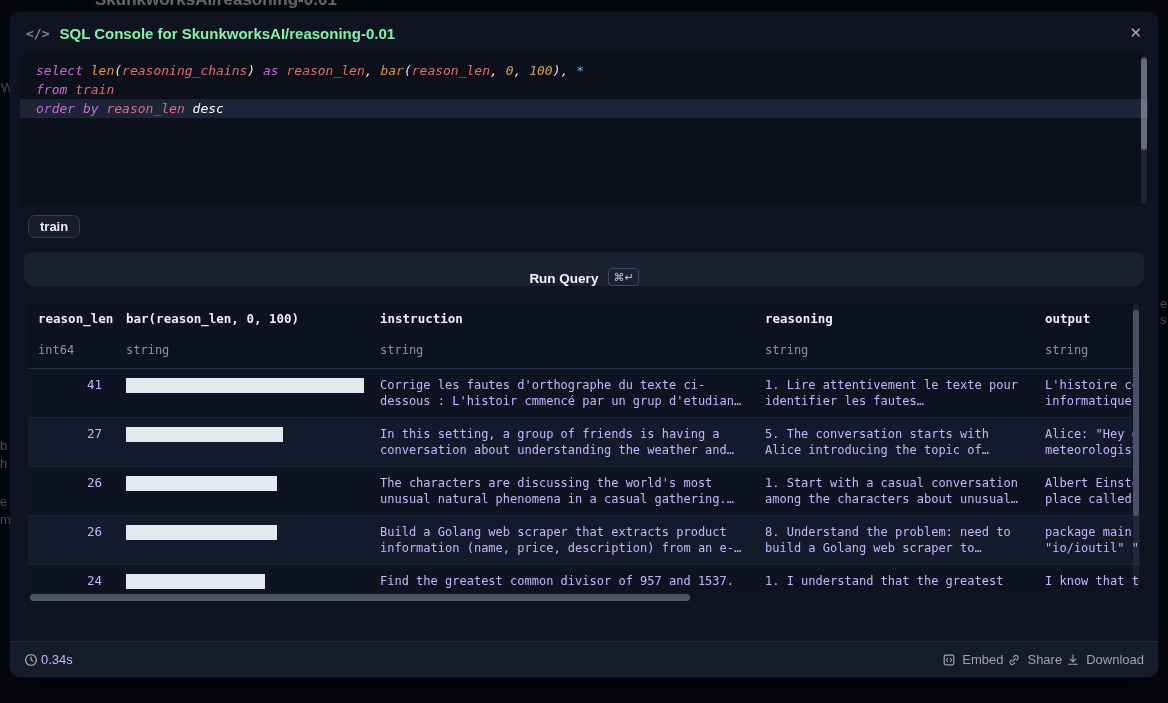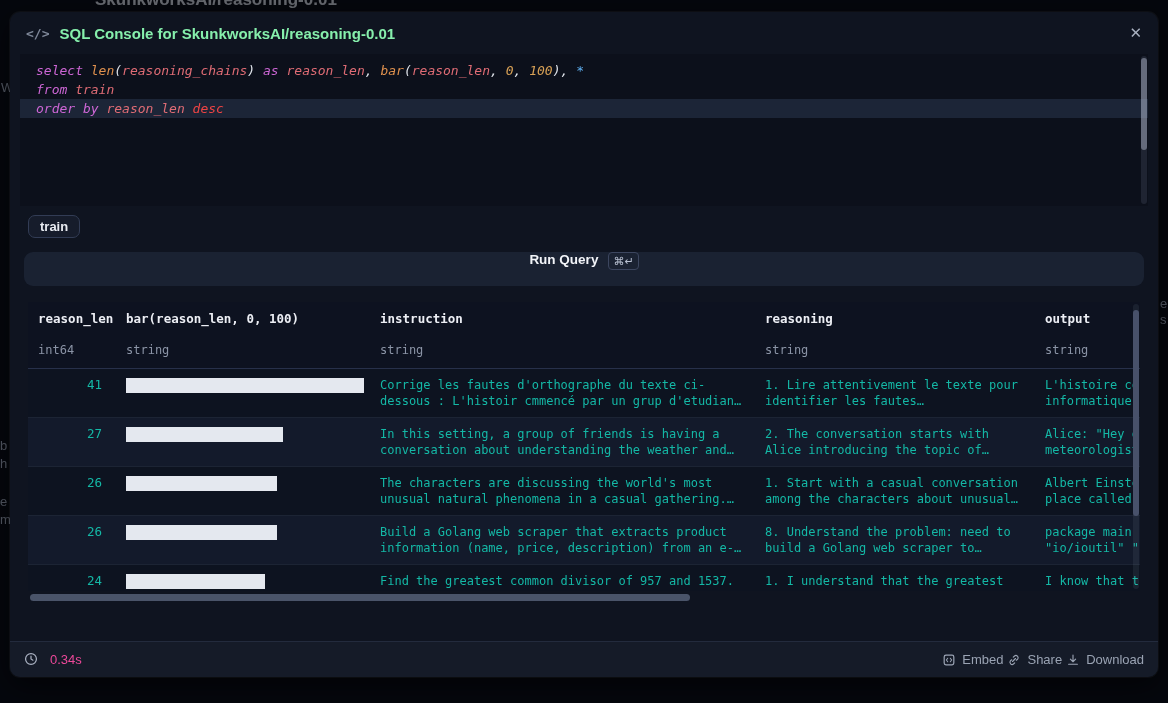--- a/index.html
+++ b/index.html
@@ -16,70 +16,70 @@
   .modal-header { flex:0 0 42px; display:flex; align-items:center; gap:10px; padding:0 16px; }
   .code-icon { font-family:"DejaVu Sans Mono",monospace; color:#7e8798; font-size:13px; font-weight:700; }
   .modal-title { color:#86efac; font-size:15px; font-weight:700; }
   .close-btn { margin-left:auto; color:#a8b0bf; font-size:15px; cursor:pointer; }
 
   .editor { position:relative; margin:0 10px; height:152px; background:#0c101b; padding:7px 0;
             font-family:"DejaVu Sans Mono",monospace; font-size:13px; line-height:19px; overflow:hidden; }
   .code-line { padding:0 16px; white-space:pre; color:#dfe3ea;font-style:italic; }
   .code-line.active { background:#1c2537; }
   .tok-kw{color:#cd66d5} .tok-id{color:#e06c75} .tok-fn{color:#e0914e}
-  .tok-num{color:#d8a156} .tok-op{color:#5fb0f2} .tok-kw2{color:#ef4444} .tok-pl{color:#dfe3ea}
+  .tok-num{color:#d8a156} .tok-op{color:#5fb0f2} .tok-kw2{color:#ffffff} .tok-pl{color:#dfe3ea}
   .editor-scroll-track{position:absolute; right:1px; top:2px; bottom:2px; width:6px;
             background:rgba(148,163,190,.14); border-radius:3px;}
   .editor-scroll-thumb{position:absolute; right:1px; top:4px; width:6px; height:92px;
             background:rgba(186,196,214,.45); border-radius:3px;}
 
   .meta-row { display:flex; align-items:center; margin:16px 18px 0; gap:8px; }
   .subsets-label { color:#eef0f5; font-size:13.5px; font-weight:700; }
   .info-icon { color:#97a0b0; font-size:13px; }
   .v-divider { width:1px; height:14px; background:#333d52; margin:0 4px; }
   .splits-status { color:#9aa3b3; font-size:13.5px; }
   .doc-link { margin-left:auto; display:flex; align-items:center; gap:6px;
               color:#ced4df; font-size:13px; font-weight:600; cursor:pointer; }
 
   .chip-row { margin:9px 18px 0; display:flex; gap:8px; }
   .split-chip { background:#161c2b; border:1px solid #323c55; border-radius:7px; color:#e8ebf1;
                 font-size:13px; font-weight:700; padding:3px 11px; cursor:pointer; }
 
   .run-btn { margin:14px 14px 0; height:34px; background:#1a2232; border-radius:9px;
-             display:flex; align-items:flex-start; justify-content:center; gap:10px; cursor:pointer; }
+             display:flex; align-items:flex-end; justify-content:center; gap:10px; cursor:pointer; }
   .run-label { color:#f2f4f8; font-size:13.5px; font-weight:700; }
   .kbd { border:1px solid #3c465f; border-radius:4px; color:#b9c1d2; font-size:11px;
          padding:0 4px; line-height:16px; }
 
   .table-wrap { position:relative; margin:16px 18px 0; height:289px; overflow:hidden; }
   table { border-collapse:collapse; table-layout:fixed; width:1213px;
           font-family:"DejaVu Sans Mono",monospace; }
   col.c0{width:88px} col.c1{width:254px} col.c2{width:385px} col.c3{width:280px} col.c4{width:206px}
   thead th { text-align:left; padding:9px 10px 10px; border-bottom:1px solid #27304a; background:#0d1220; }
   .col-name { color:#eceef4; font-size:12.5px; font-weight:700; line-height:16px; }
   .col-type { color:#8b94a6; font-size:12px; font-weight:400; margin-top:16px; line-height:15px; }
   tbody td { vertical-align:top; padding:8px 10px; border-bottom:1px solid #1c2434;
-             font-size:12px; line-height:16px; color:#14b8a6; height:49px; overflow:hidden; }
+             font-size:12px; line-height:16px; color:#c4b5fd; height:49px; overflow:hidden; }
   tr.odd td { background:#0d1320; } tr.even td { background:#131a2b; }
   .num-cell { text-align:right; font-size:12.5px; padding-right:14px; }
   .bar { height:15px; background:#e4e8ef; margin-top:1px; }
   .clamp2 { display:-webkit-box; -webkit-line-clamp:2; -webkit-box-orient:vertical;
             overflow:hidden; max-height:32px; }
   .pre-cell { white-space:pre-line; overflow:hidden; max-height:32px; }
   .table-vscroll-track { position:absolute; right:1px; top:2px; bottom:2px; width:6px;
             background:rgba(148,163,190,.10); border-radius:3px; }
   .table-vscroll { position:absolute; right:1px; top:8px; width:6px; height:206px;
             background:#48516a; border-radius:3px; }
   .table-hscroll { margin:3px 18px 0; height:7px; position:relative; }
   .table-hscroll .thumb { position:absolute; left:2px; top:0; height:7px; width:660px;
             background:#4a5469; border-radius:4px; }
 
   .modal-footer { margin-top:auto; height:36px; background:#151b28; border-top:1px solid #232b3d;
                   border-radius:0 0 10px 10px; display:flex; align-items:center; padding:0 14px; }
-  .time { display:flex; gap:12px; align-items:flex-start; color:#ec4899; font-size:13px; }
+  .time { display:flex; gap:3px; align-items:flex-end; color:#c4b5fd; font-size:13px; }
   .footer-actions { margin-left:auto; display:flex; gap:4px; }
   .action { display:flex; align-items:center; gap:6px; color:#9aa3b3; font-size:13px; cursor:pointer; }
   .action svg, .time svg { display:block; }
 </style>
 </head>
 <body>
 
 <div class="bg-title">SkunkworksAI/reasoning-0.01</div>
 <div id="bg-frags">
     <div class="bg-frag" style="left: 1px; top: 80px;">W</div>
@@ -170,21 +170,21 @@
           </tr>
           <tr class="even">
             <td class="num-cell">27</td>
             <td>
               <div class="bar" style="width: 156.6px;"></div>
             </td>
             <td>
               <div class="clamp2">In this setting, a group of friends is having a conversation about understanding the weather and…</div>
             </td>
             <td>
-              <div class="clamp2">2. The conversation starts with Alice introducing the topic of…</div>
+              <div class="clamp2">5. The conversation starts with Alice introducing the topic of…</div>
             </td>
             <td>
               <div class="pre-cell">Alice: "Hey g
 meteorologist</div>
             </td>
           </tr>
           <tr class="odd">
             <td class="num-cell">26</td>
             <td>
               <div class="bar" style="width: 150.8px;"></div>

